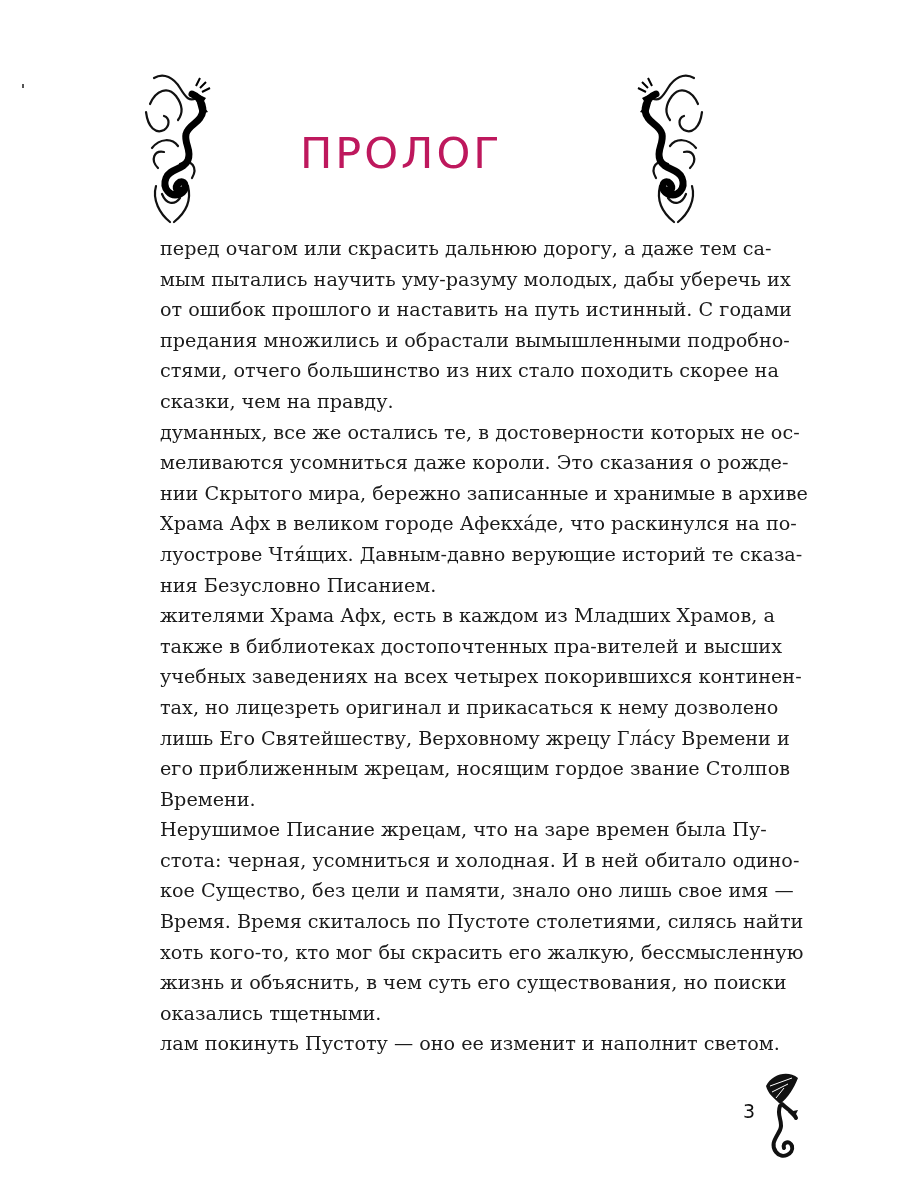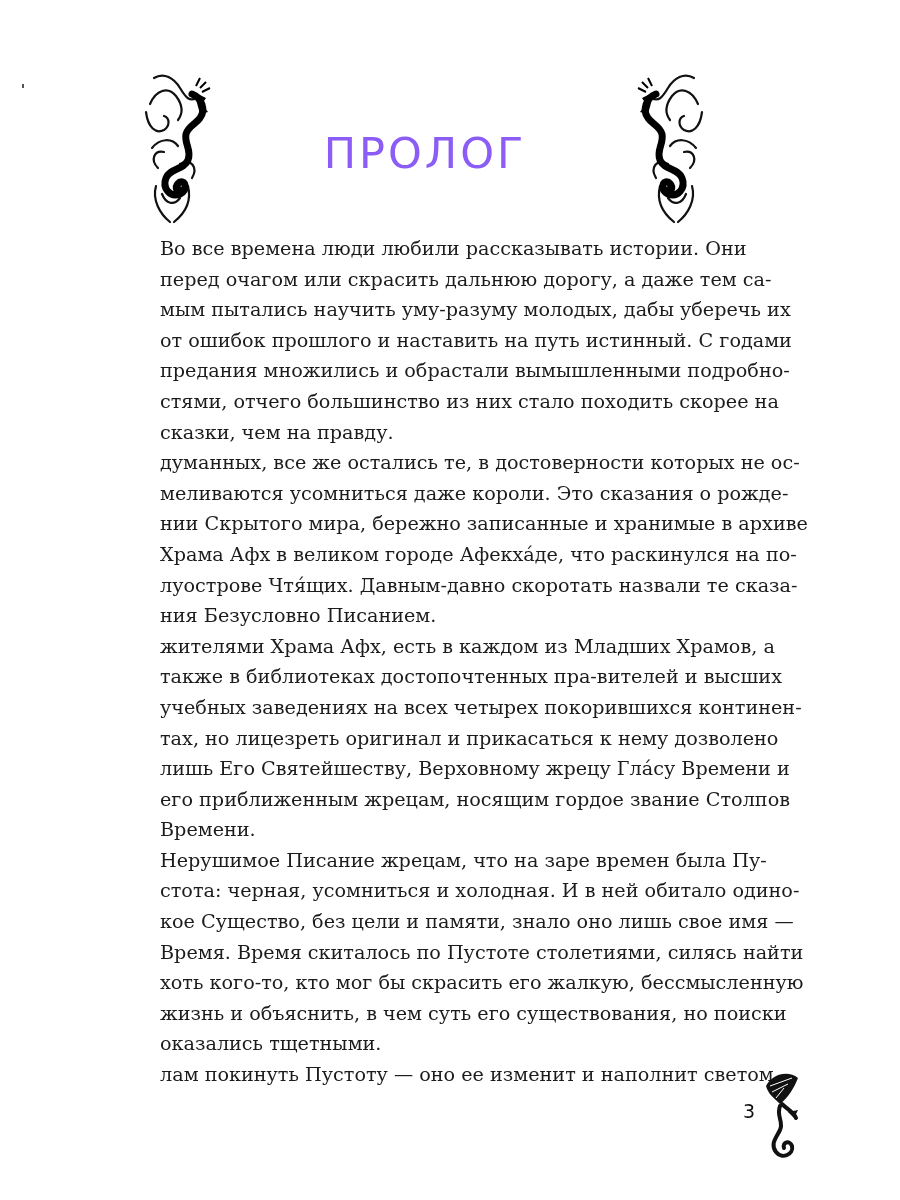--- a/index.html
+++ b/index.html
@@ -5,23 +5,23 @@
     html, body { margin: 0; padding: 0; }
     body {
       width: 900px; height: 1200px; background: #ffffff; position: relative;
       overflow: hidden; color: #1a1a1a;
     }
     .page { position: absolute; left: 0; top: 0; width: 900px; height: 1200px; }
     .dot { position: absolute; left: 22px; top: 84px; width: 2px; height: 4px; background: #555; }
     .dragon-left { position: absolute; left: 140px; top: 68px; width: 72px; height: 160px; }
     .dragon-right { position: absolute; left: 636px; top: 68px; width: 72px; height: 160px; transform: scaleX(-1); }
     .title {
-      position: absolute; left: 300px; top: 128px; width: 250px; text-align: center;
+      position: absolute; left: 300px; top: 128px; width: 250px; text-align: left;
       font-family: "DejaVu Sans", sans-serif; font-size: 43px; letter-spacing: 3px;
-      font-weight: normal; color: #8b5cf6; line-height: 50px; margin: 0;
+      font-weight: normal; color: #be185d; line-height: 50px; margin: 0;
     }
     .body-text {
       position: absolute; left: 142px; top: 234px; width: 582px;
       font-family: "DejaVu Serif", serif; font-size: 19.2px; line-height: 30.6px;
       color: #1c1c1c;
     }
     .body-text p { margin: 0; text-indent: 18px; text-align: justify; text-align-last: left; }
     .line { display: block; white-space: nowrap; text-align: justify; text-align-last: justify; }
     .line.last { text-align-last: left; }
     .line.first { text-indent: 18px; }
@@ -68,34 +68,33 @@
       <path d="M48 118 C52 134 44 146 34 154"></path>
       <path d="M22 126 C26 136 34 138 40 130"></path>
     </g>
     <path d="M52 26 C62 30 66 42 60 50 C56 56 48 58 46 66 C44 76 52 82 48 92 C44 102 30 100 26 110 C22 120 30 130 40 126 C48 122 46 112 40 114 C34 118 36 124 40 122" fill="none" stroke="#000" stroke-width="7" stroke-linecap="round"></path>
     <path d="M54 24 L66 30 L62 36 L68 44 L60 46" fill="#000"></path>
     <path d="M56 18 L60 10 M60 20 L66 14 M62 24 L70 20" stroke="#000" stroke-width="2"></path>
   </svg>
 
   <div class="body-text">
     <p>
-      <span class="line first">Во все времена люди любили рассказывать истории. Они</span>
       <span class="line">перед очагом или скрасить дальнюю дорогу, а даже тем са-</span>
       <span class="line">мым пытались научить уму-разуму молодых, дабы уберечь их</span>
       <span class="line">от ошибок прошлого и наставить на путь истинный. С годами</span>
       <span class="line">предания множились и обрастали вымышленными подробно-</span>
       <span class="line">стями, отчего большинство из них стало походить скорее на</span>
       <span class="line last">сказки, чем на правду.</span>
     </p>
     <p>
       <span class="line">думанных, все же остались те, в достоверности которых не ос-</span>
       <span class="line">меливаются усомниться даже короли. Это сказания о рожде-</span>
       <span class="line">нии Скрытого мира, бережно записанные и хранимые в архиве</span>
       <span class="line">Храма Афх в великом городе Афекха́де, что раскинулся на по-</span>
-      <span class="line">луострове Чтя́щих. Давным-давно скоротать назвали те сказа-</span>
+      <span class="line">луострове Чтя́щих. Давным-давно верующие историй те сказа-</span>
       <span class="line last">ния Безусловно Писанием.</span>
     </p>
     <p>
       <span class="line">жителями Храма Афх, есть в каждом из Младших Храмов, а</span>
       <span class="line">также в библиотеках достопочтенных пра-вителей и высших</span>
       <span class="line">учебных заведениях на всех четырех покорившихся континен-</span>
       <span class="line">тах, но лицезреть оригинал и прикасаться к нему дозволено</span>
       <span class="line">лишь Его Святейшеству, Верховному жрецу Гла́су Времени и</span>
       <span class="line">его приближенным жрецам, носящим гордое звание Столпов</span>
       <span class="line last">Времени.</span>

